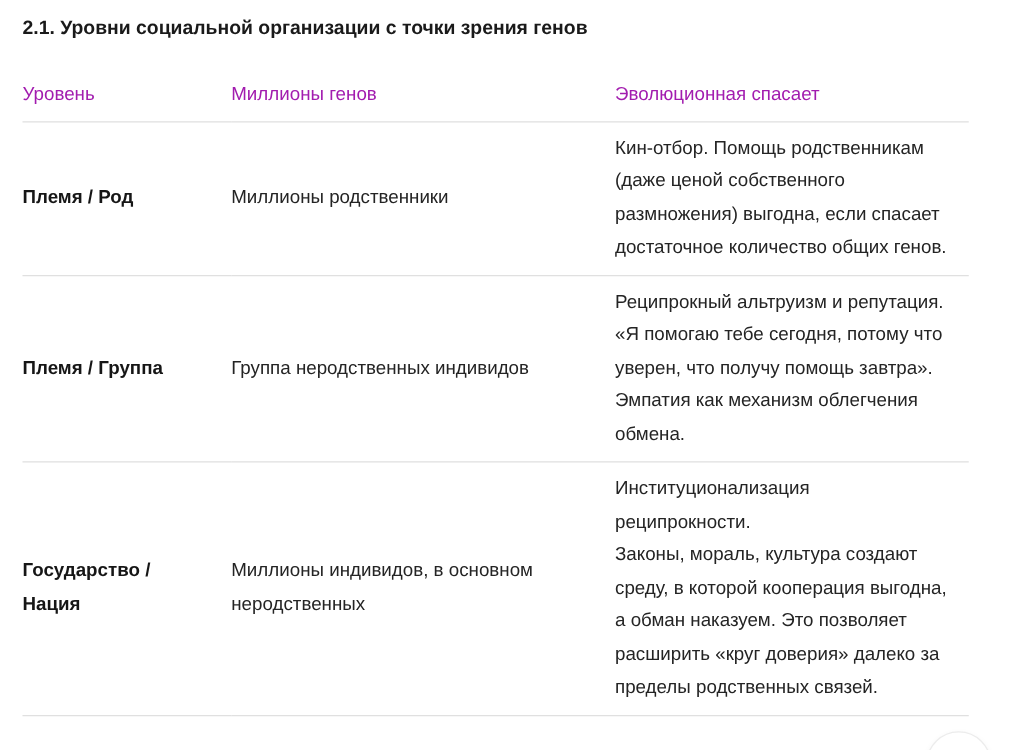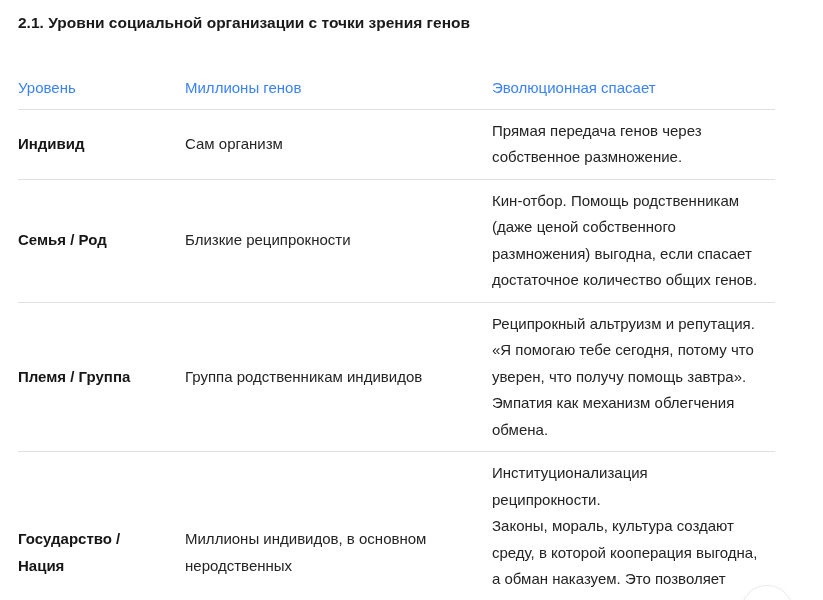--- a/index.html
+++ b/index.html
@@ -16,36 +16,36 @@
   .page {
     position: relative;
     width: 823px; height: 600px;
     padding: 13px 0 0 18px;
   }
   .heading {
     font-size: 15.5px;
     line-height: 20px;
     font-weight: 700;
     color: #1a1a1a;
-    margin-bottom: 36px;
+    margin-bottom: 24px;
   }
   table.levels-table {
     border-collapse: collapse;
     table-layout: fixed;
     width: 757px;
   }
   col.c1 { width: 167px; }
   col.c2 { width: 307px; }
   col.c3 { width: 283px; }
   th {
     text-align: left;
     font-weight: 400;
     font-size: 15px;
     line-height: 26.5px;
-    color: #3b82f6;
+    color: #a21caf;
     padding: 6px 16px 7px 0;
     border-bottom: 1px solid #e0e0e0;
   }
   td {
     vertical-align: middle;
     font-size: 15px;
     line-height: 26.5px;
     color: #242424;
     padding: 8px 16px 8px 0;
     border-bottom: 1px solid #e0e0e0;
@@ -81,36 +81,30 @@
     </colgroup>
     <thead>
       <tr>
         <th>Уровень</th>
         <th>Миллионы генов</th>
         <th>Эволюционная спасает</th>
       </tr>
     </thead>
     <tbody>
       <tr>
-        <td class="level">Индивид</td>
-        <td class="carrier">Сам организм</td>
-        <td class="logic">Прямая передача генов через
-собственное размножение.</td>
-      </tr>
-      <tr>
-        <td class="level">Семья / Род</td>
-        <td class="carrier">Близкие реципрокности</td>
+        <td class="level">Племя / Род</td>
+        <td class="carrier">Миллионы родственники</td>
         <td class="logic">Кин-отбор. Помощь родственникам
 (даже ценой собственного
 размножения) выгодна, если спасает
 достаточное количество общих генов.</td>
       </tr>
       <tr>
         <td class="level">Племя / Группа</td>
-        <td class="carrier">Группа родственникам индивидов</td>
+        <td class="carrier">Группа неродственных индивидов</td>
         <td class="logic">Реципрокный альтруизм и репутация.
 «Я помогаю тебе сегодня, потому что
 уверен, что получу помощь завтра».
 Эмпатия как механизм облегчения
 обмена.</td>
       </tr>
       <tr>
         <td class="level">Государство /
 Нация</td>
         <td class="carrier">Миллионы индивидов, в основном

